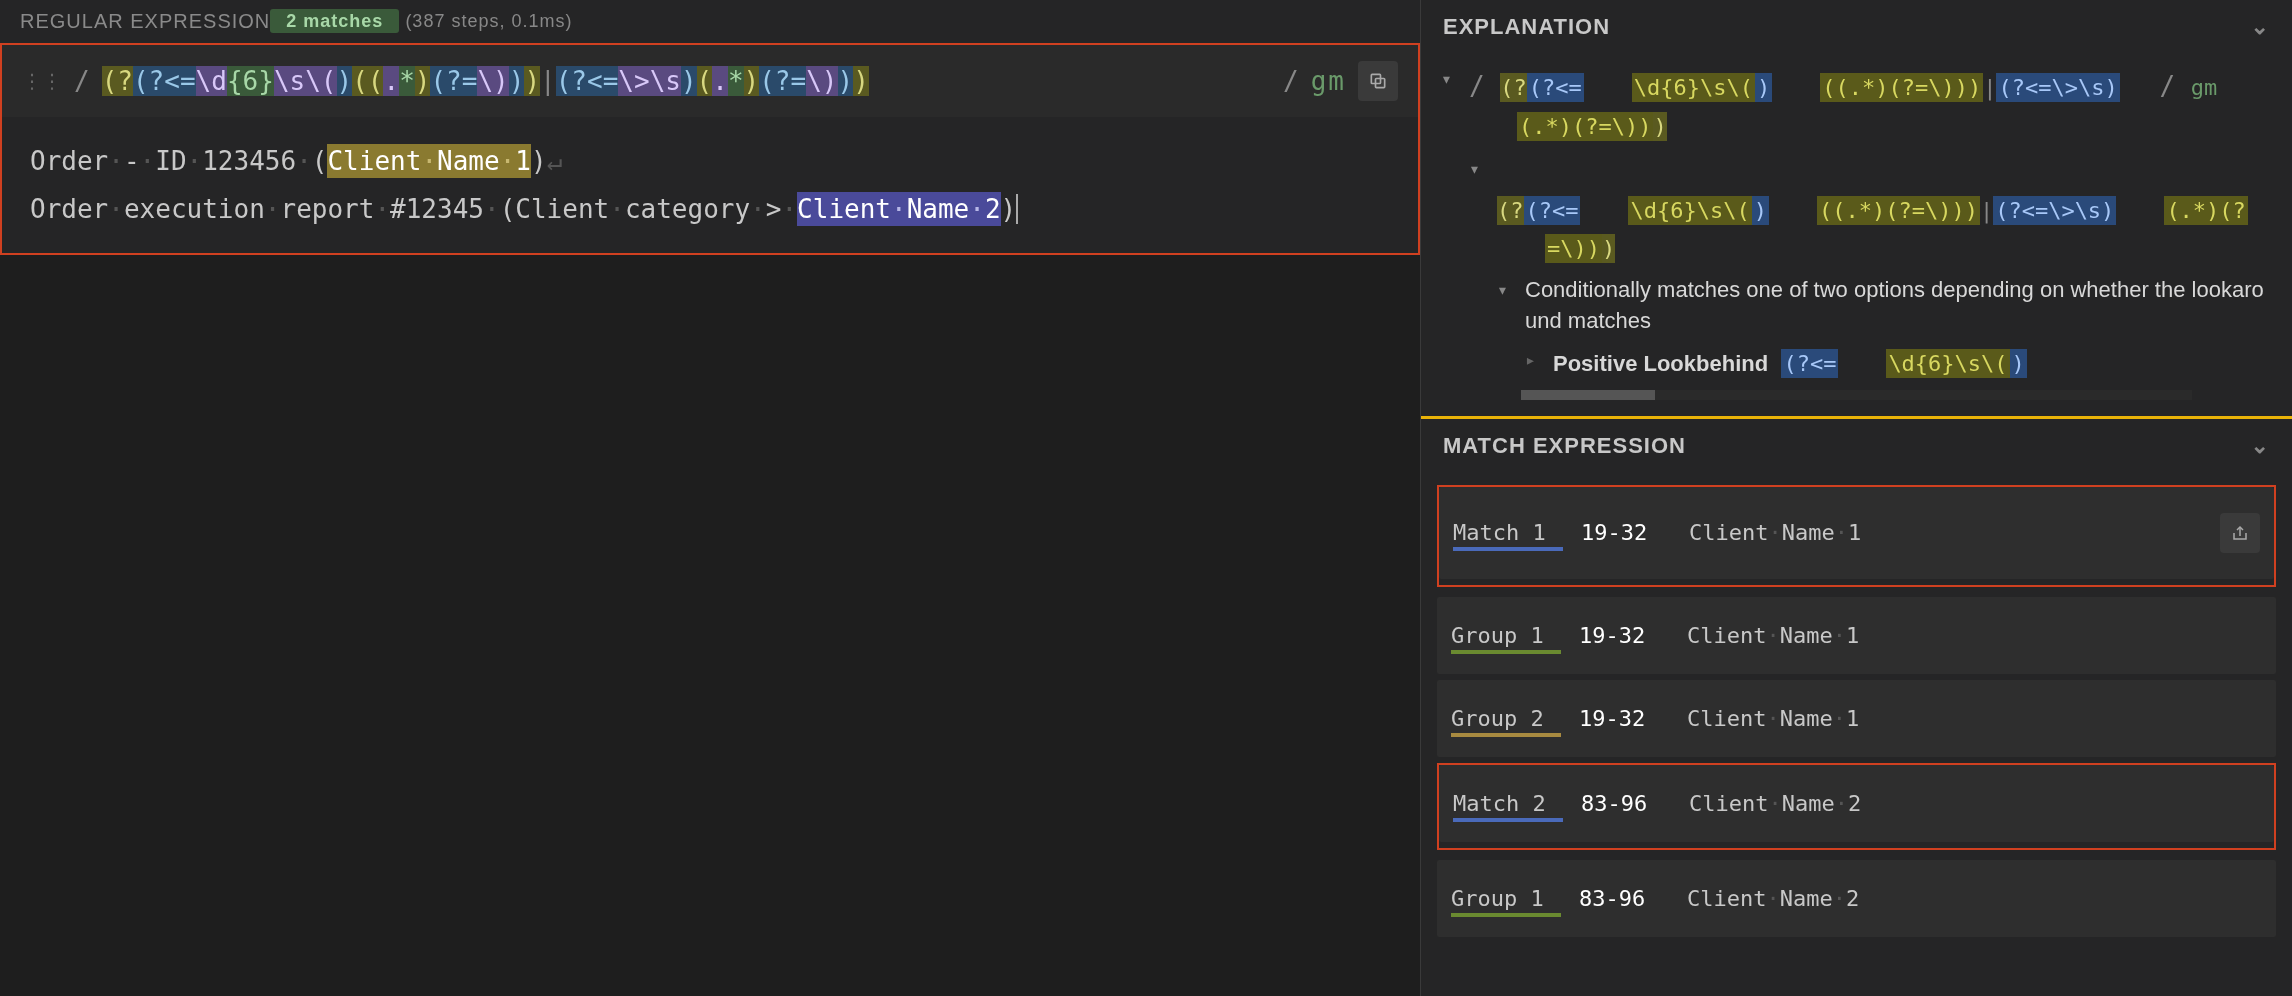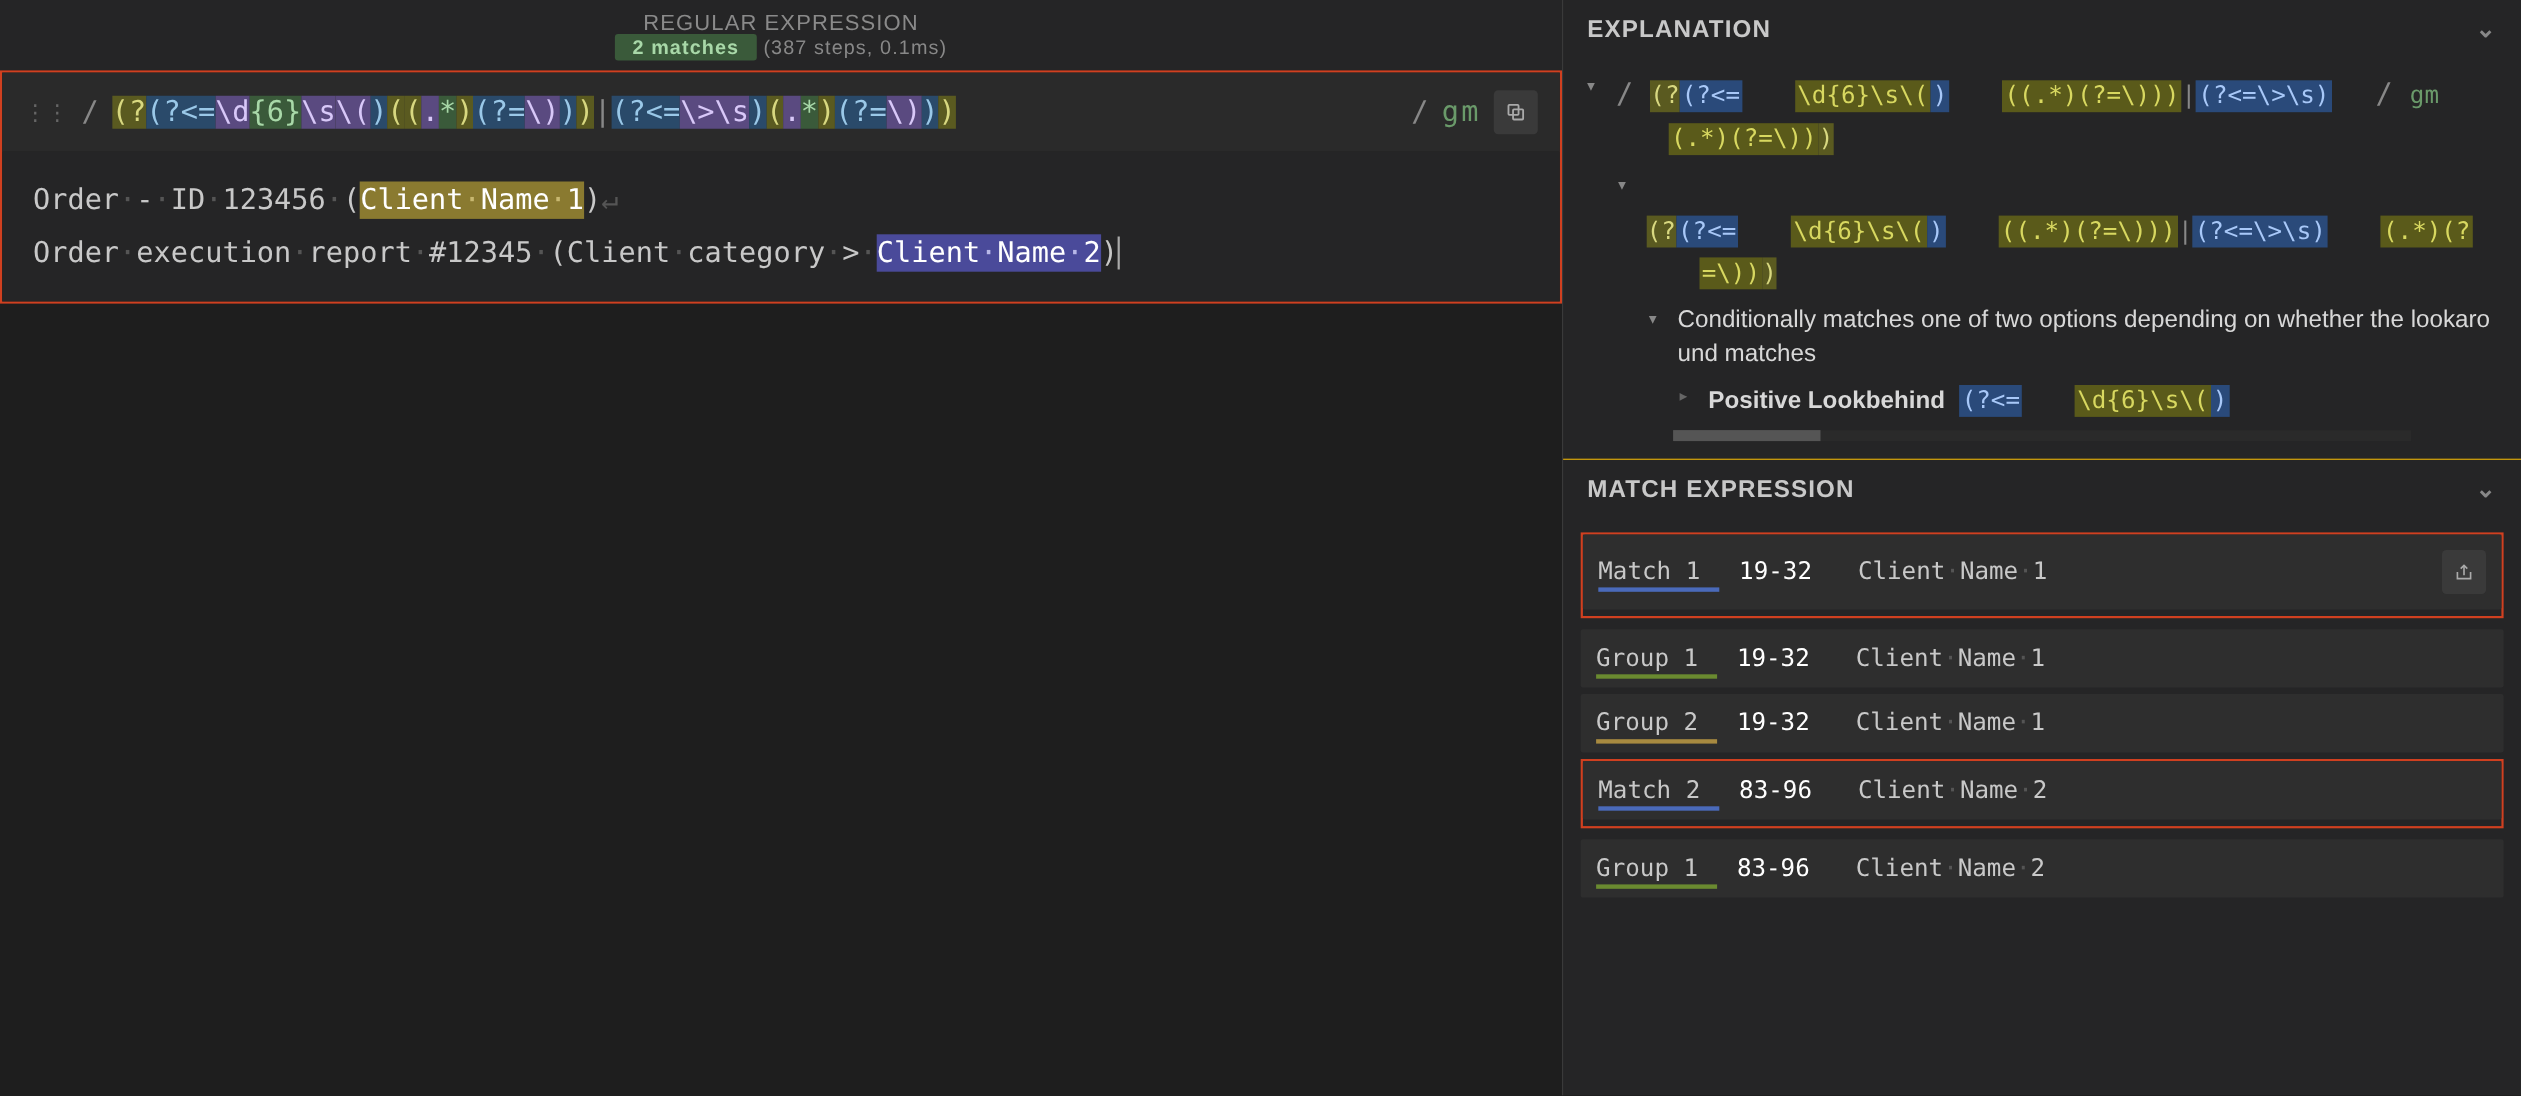--- a/index.html
+++ b/index.html
@@ -10,29 +10,28 @@
   font-size: 14px;
   width: 2292px;
   height: 996px;
   overflow: hidden;
 }
 .container { display: flex; width: 100%; height: 100%; }
 .left-panel { width: 1420px; flex-shrink: 0; }
 .right-panel { flex: 1; background: #252526; border-left: 1px solid #3a3a3a; display: flex; flex-direction: column; }
 .section-header {
   display: flex;
-  justify-content: space-between;
+  justify-content: flex-start;
   align-items: center;
   padding: 10px 20px;
   background: #252526;
   color: #8a8a8a;
   font-size: 20px;
   font-weight: 500;
   letter-spacing: 1px;
-  flex-direction: column;
 }
 .status-badge {
   font-size: 18px;
   color: #888;
 }
 .status-badge .match-count {
   background: #3a5a3a;
   color: #a8d8a8;
   padding: 2px 16px;
   border-radius: 3px;
@@ -75,21 +74,21 @@
   line-height: 1.85;
   background: #252526;
   color: #c8c8c8;
 }
 .ws-dot { color: #555; }
 .hl-olive { background: #8a7a30; color: #fff; padding: 2px 0; }
 .hl-blue { background: #4a4a9a; color: #fff; padding: 2px 0; }
 .newline-glyph { color: #555; }
 .cursor { border-right: 2px solid #aaa; }
 
-.explain-section { flex-shrink: 0; overflow-y: auto; padding-bottom: 10px; border-bottom: 1px solid #eab308; }
+.explain-section { flex-shrink: 0; overflow-y: auto; padding-bottom: 10px; border-bottom: 3px solid #eab308; }
 .exp-header {
   display: flex; justify-content: space-between; align-items: center;
   padding: 14px 22px;
   color: #c8c8c8; font-size: 22px; font-weight: 600; letter-spacing: 1px;
 }
 .chev { color: #888; cursor: pointer; }
 .exp-tree { padding: 6px 20px; font-family: "Menlo", "Consolas", monospace; font-size: 22px; line-height: 1.7; }
 .tree-row { display: flex; align-items: flex-start; gap: 8px; padding: 4px 0; }
 .tree-arrow { color: #888; font-size: 18px; flex-shrink: 0; width: 20px; cursor: pointer; user-select: none; }
 .tree-content { flex: 1; word-break: break-all; }
@@ -98,21 +97,21 @@
 .tree-indent-2 { padding-left: 56px; }
 .tree-indent-3 { padding-left: 84px; }
 .tok-cond { background: #5a5a1a; color: #d8d860; padding: 2px 2px; margin-left: 48px; }
 .tok-lb { background: #2a4a7a; color: #a8c8f8; padding: 2px 2px; }
 .flags-g { color: #6a9a6a; }
 .desc-text { font-family: Liberation Sans, sans-serif; color: #d8d8d8; font-weight: 500; line-height: 1.4; }
 .match-section { flex: 1; overflow-y: auto; }
 .match-list { padding: 12px 16px; }
 .match-row {
   display: flex; align-items: center; gap: 18px;
-  padding: 14px 14px;
+  padding: 26px 14px;
   background: #2e2e2e;
   margin-bottom: 6px;
   border-radius: 2px;
   font-family: "Menlo", "Consolas", monospace;
   font-size: 22px;
 }
 .match-label { color: #c8c8c8; width: 110px; position: relative; }
 .match-label.ul-blue::after, .match-label.ul-olive::after, .match-label.ul-tan::after {
   content: ""; position: absolute; left: 0; right: 0; bottom: -6px; height: 4px;
 }

